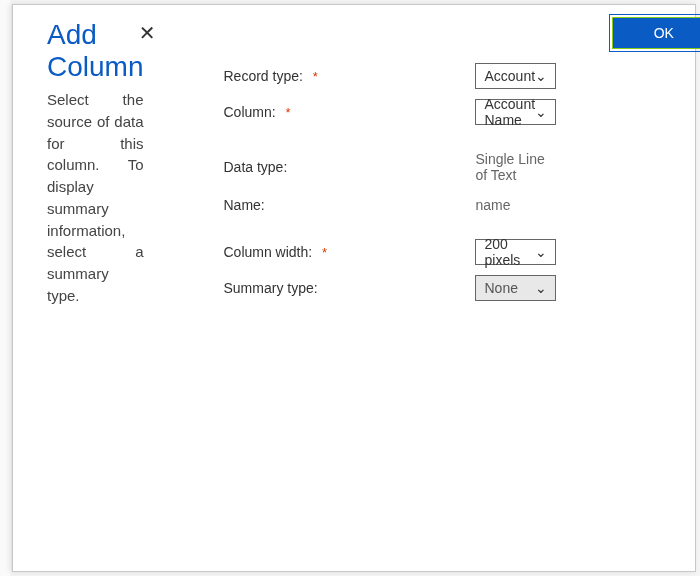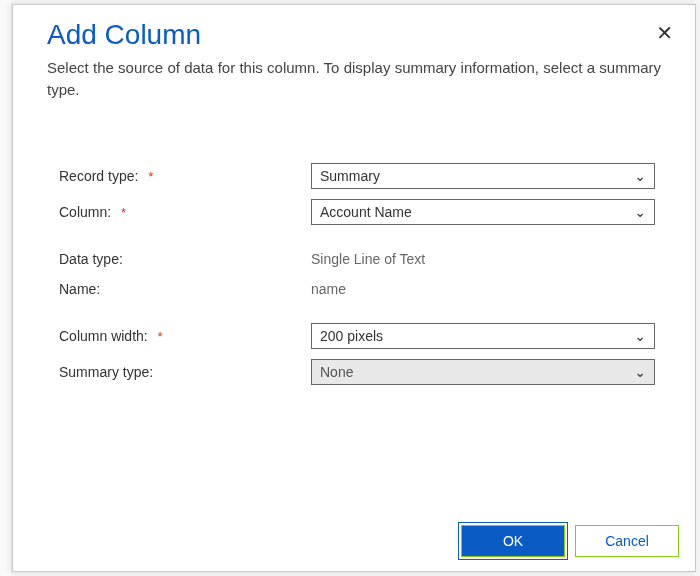--- a/index.html
+++ b/index.html
@@ -17,21 +17,21 @@
     .dialog {
       position: absolute;
       top: 4px;
       left: 12px;
       right: 4px;
       bottom: 4px;
       background: #ffffff;
       border: 1px solid #c8c8c8;
       box-shadow: -2px 0 6px rgba(0,0,0,0.1);
       display: flex;
-      flex-direction: column;
+      flex-direction: row;
     }
     .dialog-header {
       padding: 14px 34px 4px 34px;
       position: relative;
     }
     .dialog-title {
       color: #0a5bc4;
       font-size: 28px;
       font-weight: 300;
     }
@@ -159,21 +159,21 @@
 
   <div class="dialog-body">
 
     <div class="form-row">
       <div class="form-label">
         <span>Record type:</span>
         <span class="req">*</span>
       </div>
       <div class="form-field">
         <div class="select-box">
-          <span>Summary</span>
+          <span>Account</span>
           <span class="chevron">⌄</span>
         </div>
       </div>
     </div>
 
     <div class="form-row">
       <div class="form-label">
         <span>Column:</span>
         <span class="req">*</span>
       </div>

